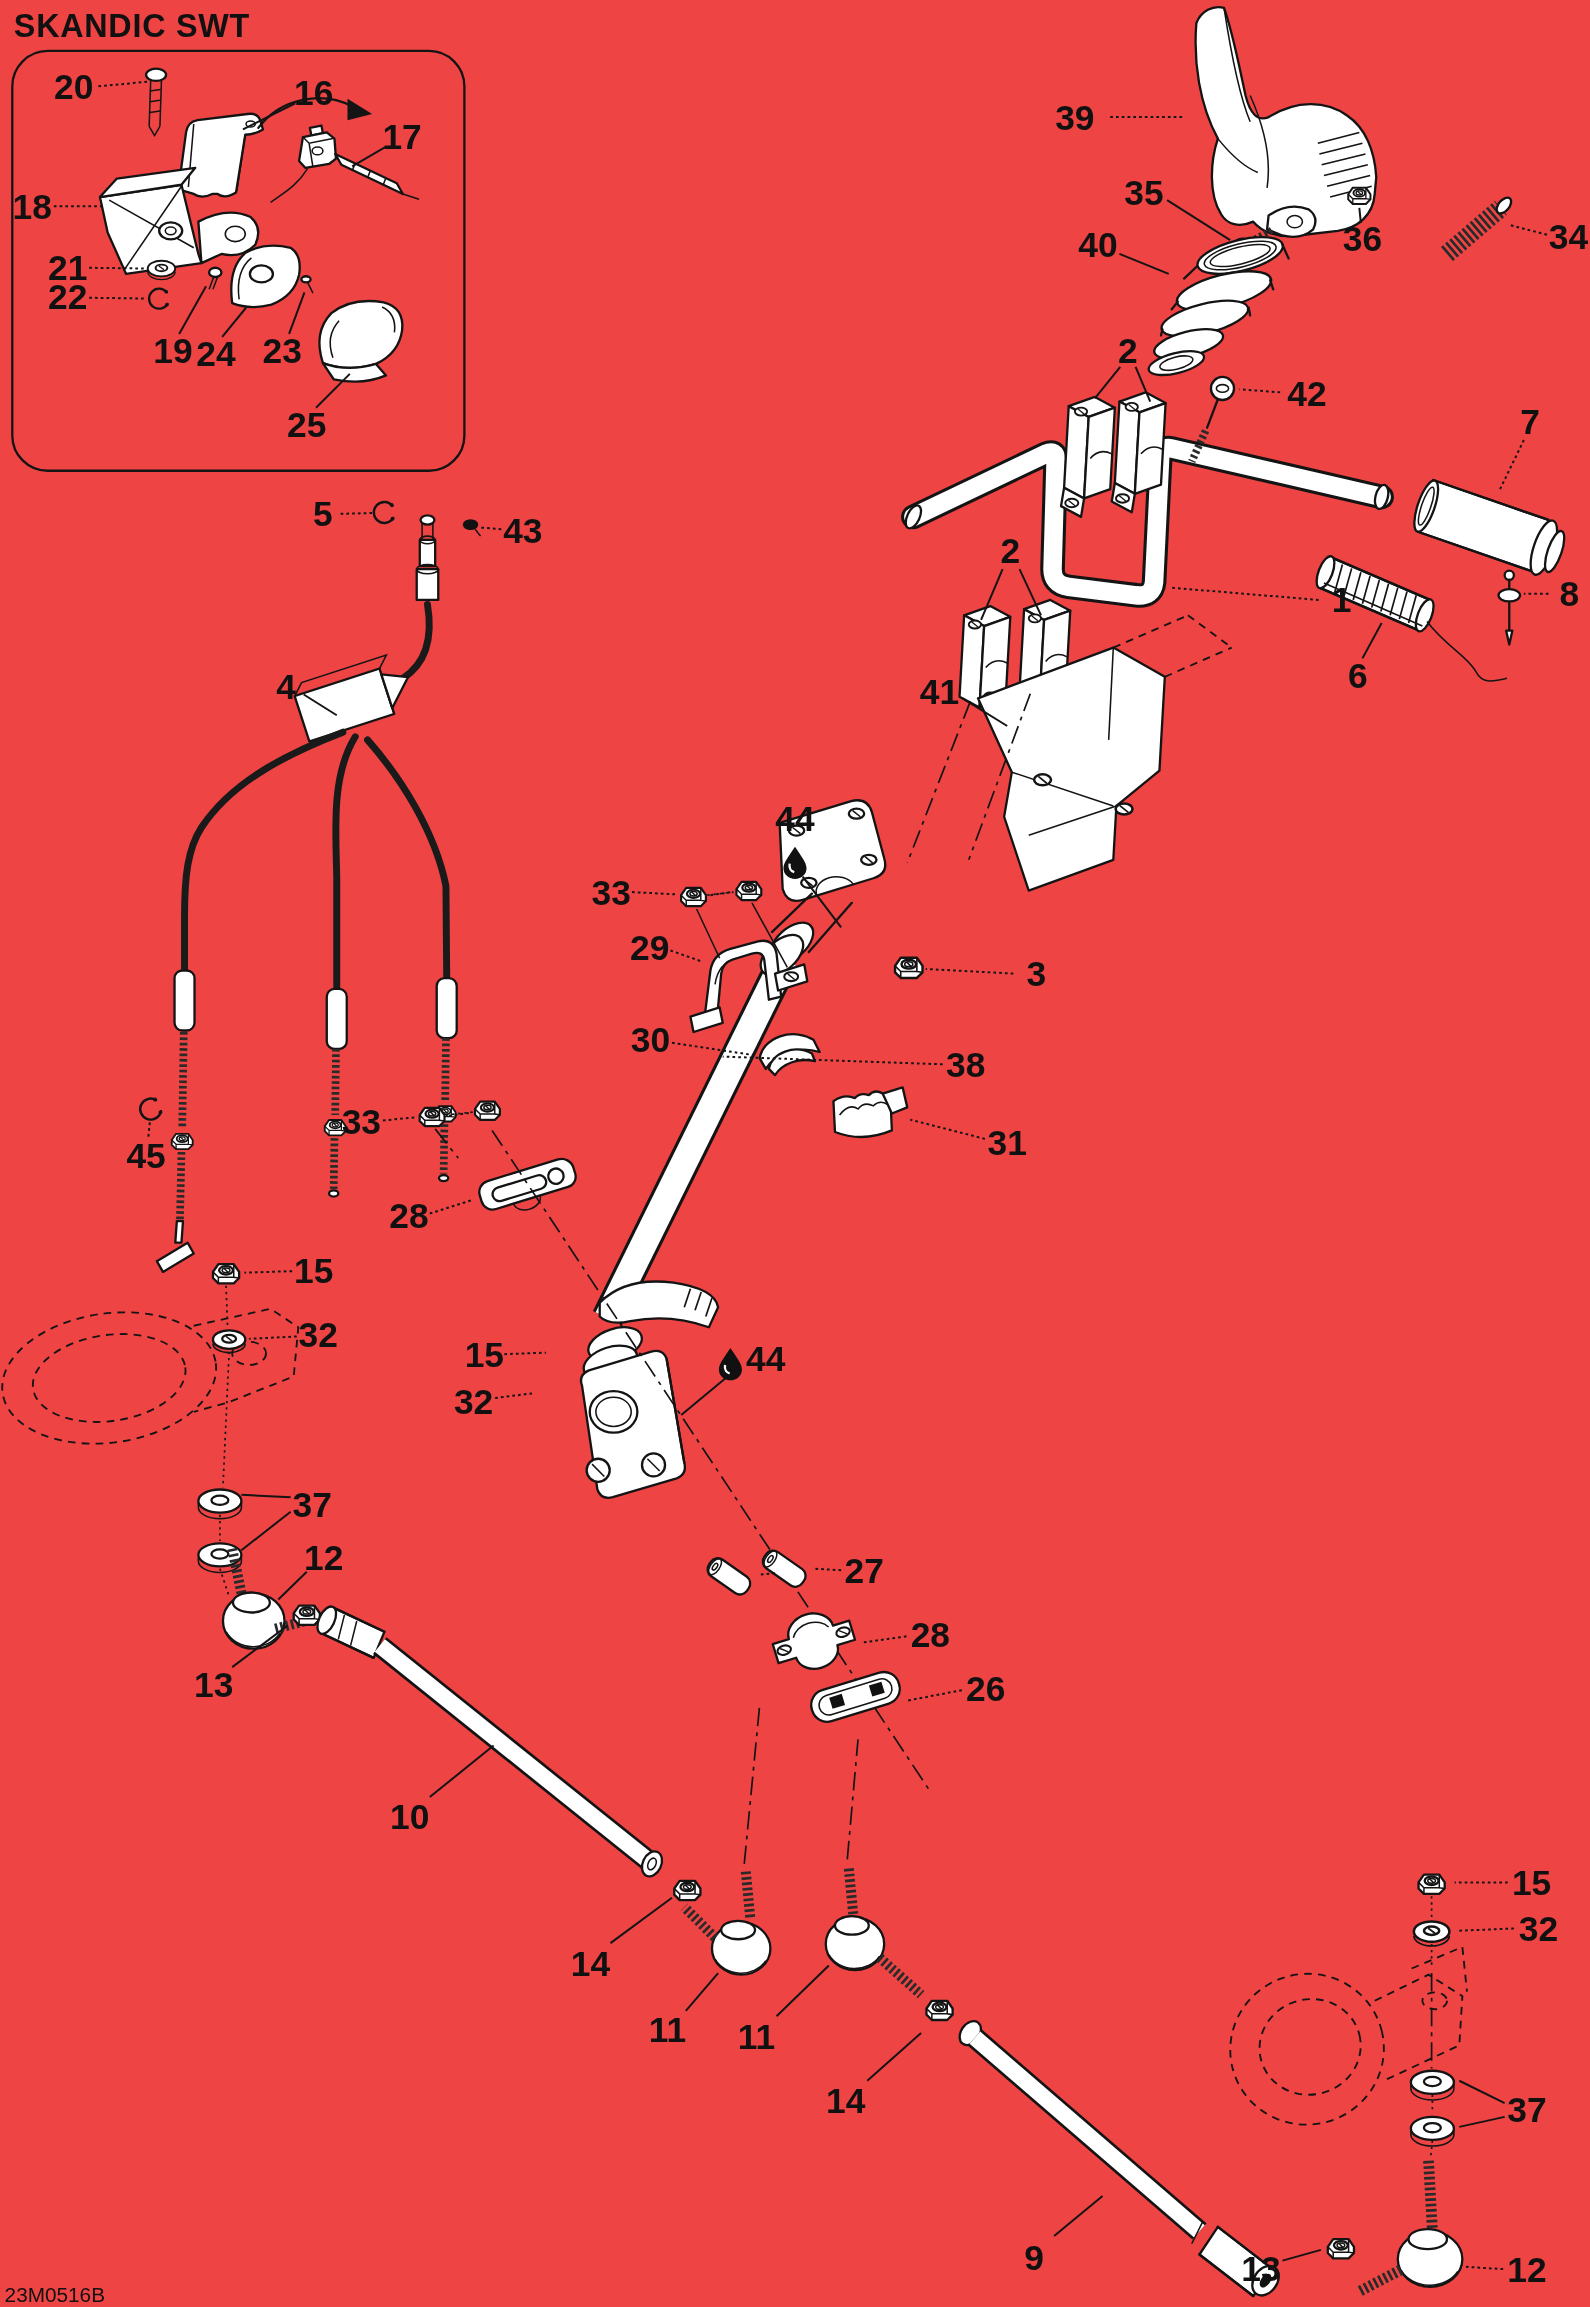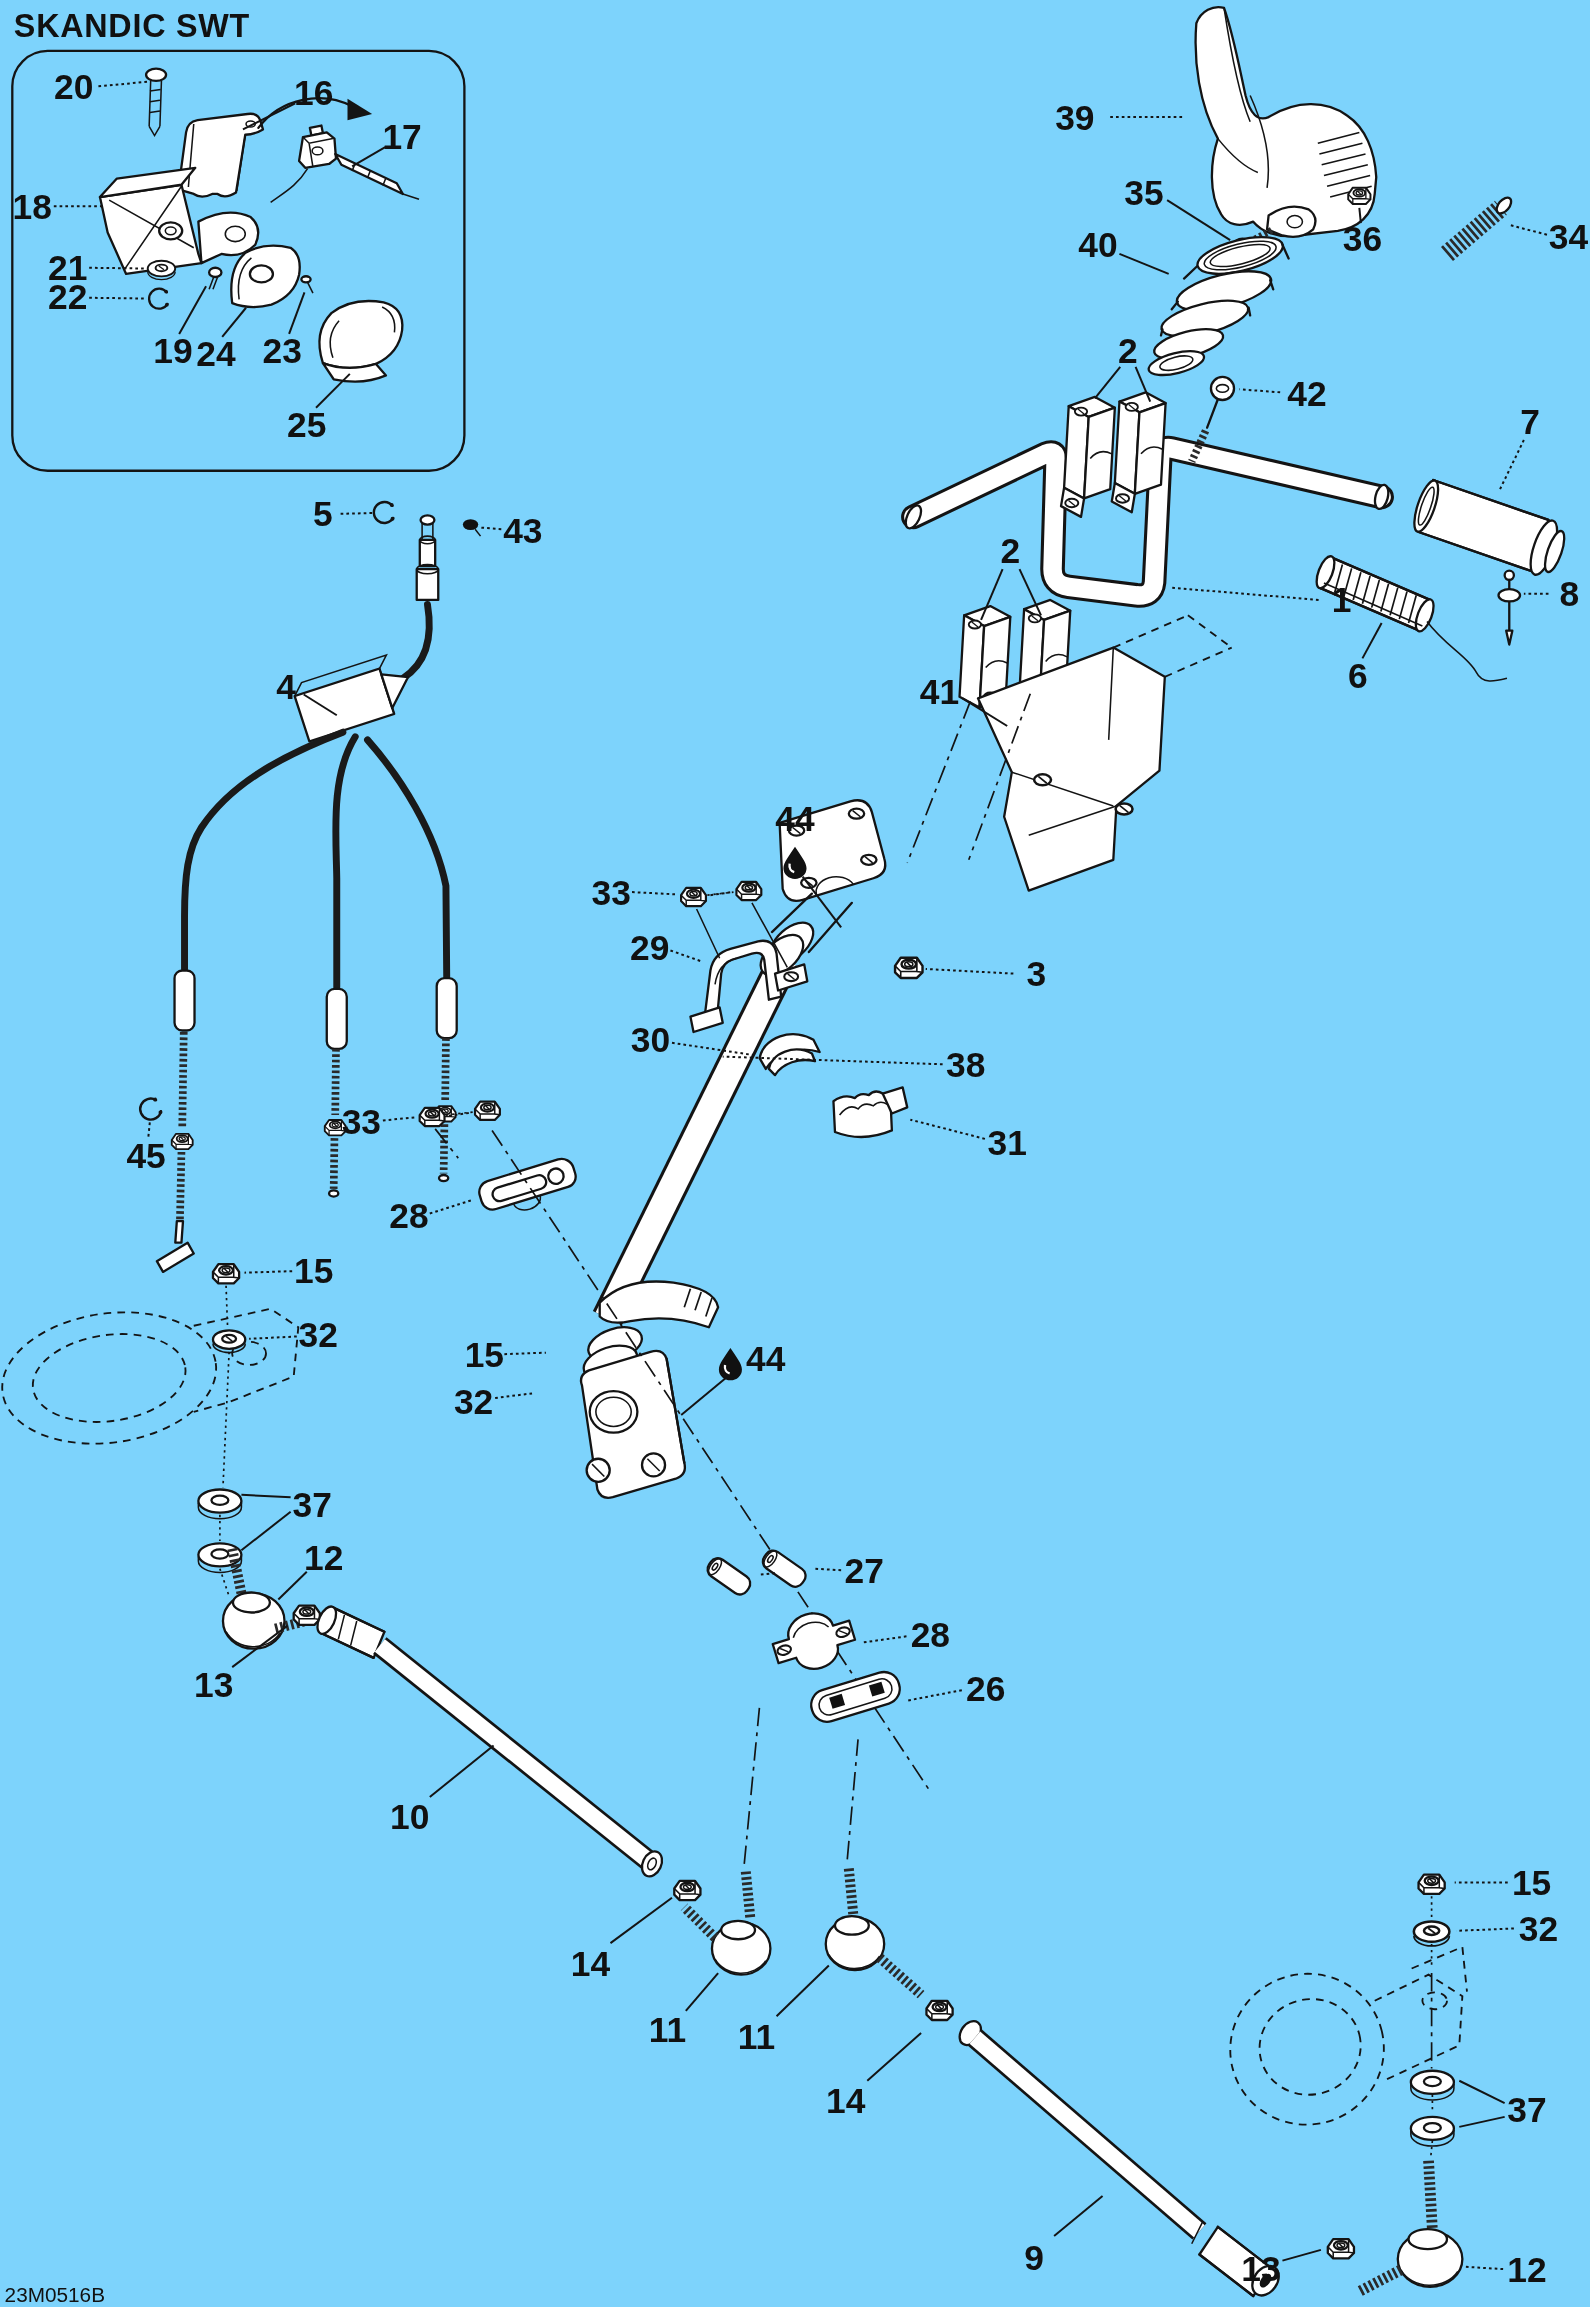--- a/index.html
+++ b/index.html
@@ -1,16 +1,16 @@
 <!DOCTYPE html>
 <html style="font-size:12.3px"><head>
 <meta charset="utf-8">
 <style>
   html,body{margin:0;padding:0;background:#fff;}
-  .page{position:relative;width:1590px;height:2307px;background:#7dd3fc;overflow:hidden;
+  .page{position:relative;width:1590px;height:2307px;background:#ef4444;overflow:hidden;
         font-family:"Liberation Sans","DejaVu Sans",sans-serif;}
   svg{position:absolute;left:0;top:0;}
   svg text{font-family:"Liberation Sans","DejaVu Sans",sans-serif;fill:#111;}
   .title-text{font-size:42px;font-weight:bold;letter-spacing:1px;}
   .code-text{font-size:27px;}
   .callout-num{font-size:46px;font-weight:bold;}
   .ln{stroke:#141414;fill:none;stroke-width:3;stroke-linejoin:round;stroke-linecap:round;}
   .lnf{stroke:#141414;fill:#fff;stroke-width:3;stroke-linejoin:round;}
   .ln2{stroke:#141414;fill:none;stroke-width:2;}
   .thick-b{stroke:#141414;fill:none;stroke-width:32;stroke-linejoin:round;stroke-linecap:round;}

